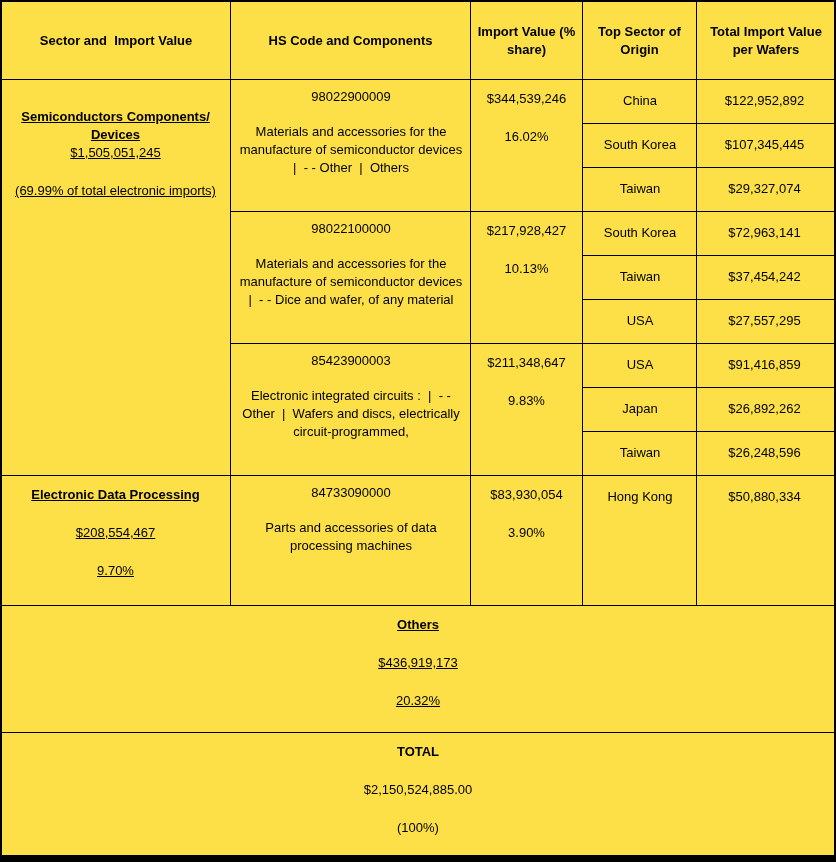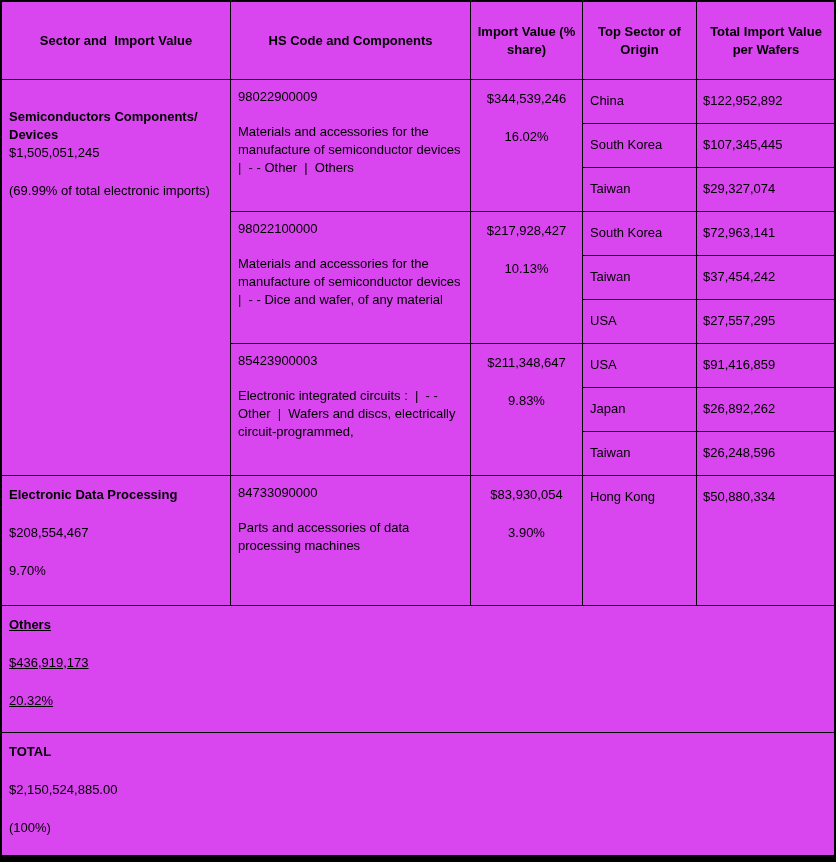--- a/index.html
+++ b/index.html
@@ -1,48 +1,48 @@
 <!DOCTYPE html>
 <html><head>
 <meta charset="utf-8">
 <style>
   html, body { margin: 0; padding: 0; background: #fff; }
   * { box-sizing: border-box; }
   .page {
     width: 836px; height: 862px;
     position: relative;
-    background: #d946ef;
+    background: #fde047;
     font-family: "Liberation Sans", sans-serif;
     font-size: 13px; line-height: 18px; color: #000;
     overflow: hidden;
     border-left: 1px solid #000; border-right: 2px solid #000; border-top: 1px solid #000;
   }
   table.import-table {
     border-collapse: collapse;
     table-layout: fixed;
     width: 834px; height: 855px;
   }
   col.c1 { width: 229px; }
   col.c2 { width: 240px; }
   col.c3 { width: 112px; }
   col.c4 { width: 114px; }
   col.c5 { width: 139px; }
-  th, td { border: 1px solid #000; vertical-align: top; padding: 0; overflow: hidden; }
+  th, td { border: 1px solid #000; vertical-align: top; padding: 0; overflow: hidden; text-align: center; }
   th {
     font-weight: bold; text-align: center; vertical-align: middle;
     padding: 4px 6px; white-space: pre-wrap;
   }
   tr.header-row   { height: 78px; }
   tr.country-row  { height: 44px; }
   tr.edp-row      { height: 130px; }
   tr.others-row   { height: 127px; text-decoration: underline; }
   tr.total-row    { height: 125px; }
 
   p { margin: 0; }
-  .sector-cell  { padding: 10px 8px 12px 7px; }
+  .sector-cell  { padding: 10px 8px 12px 7px; text-decoration: underline; }
   .sector-name  { font-weight: bold; }
   .mt18 { margin-top: 18px; }
   .mt36 { }
   .mt20 { margin-top: 20px; }
   .hs-cell { padding: 8px 6px 4px 7px; }
   .hs-code { margin-bottom: 17px; }
   .hs-desc { white-space: pre-wrap; }
   .val-cell { text-align: center; padding: 10px 4px 4px 4px; }
   .val-amount { margin-bottom: 20px; }
   .country-cell { padding: 12px 6px 4px 7px; }

